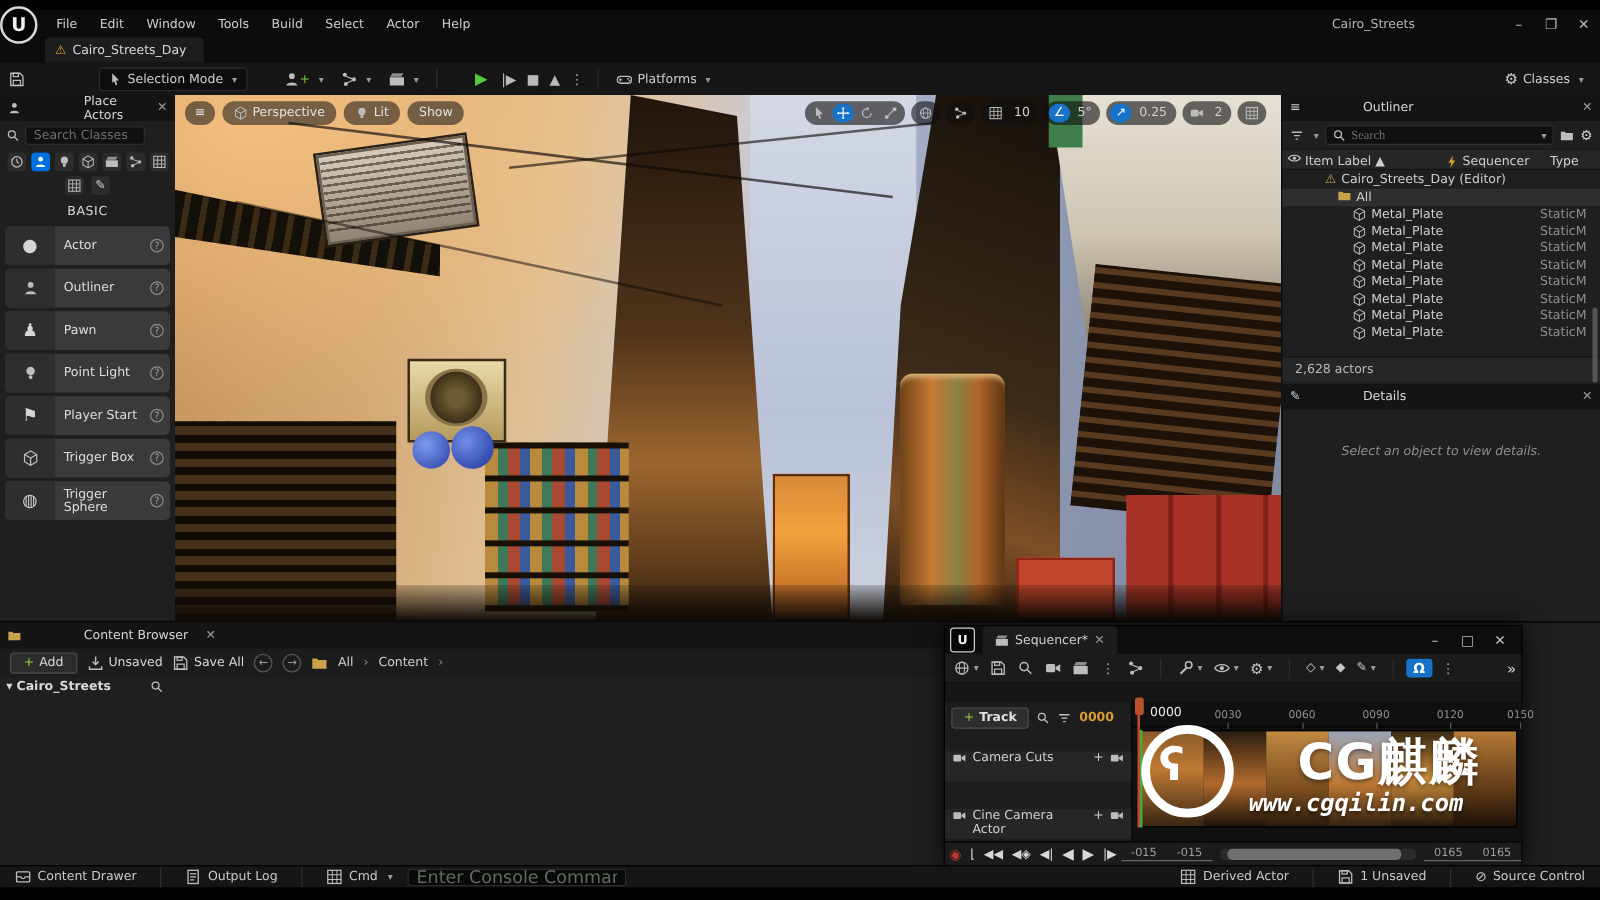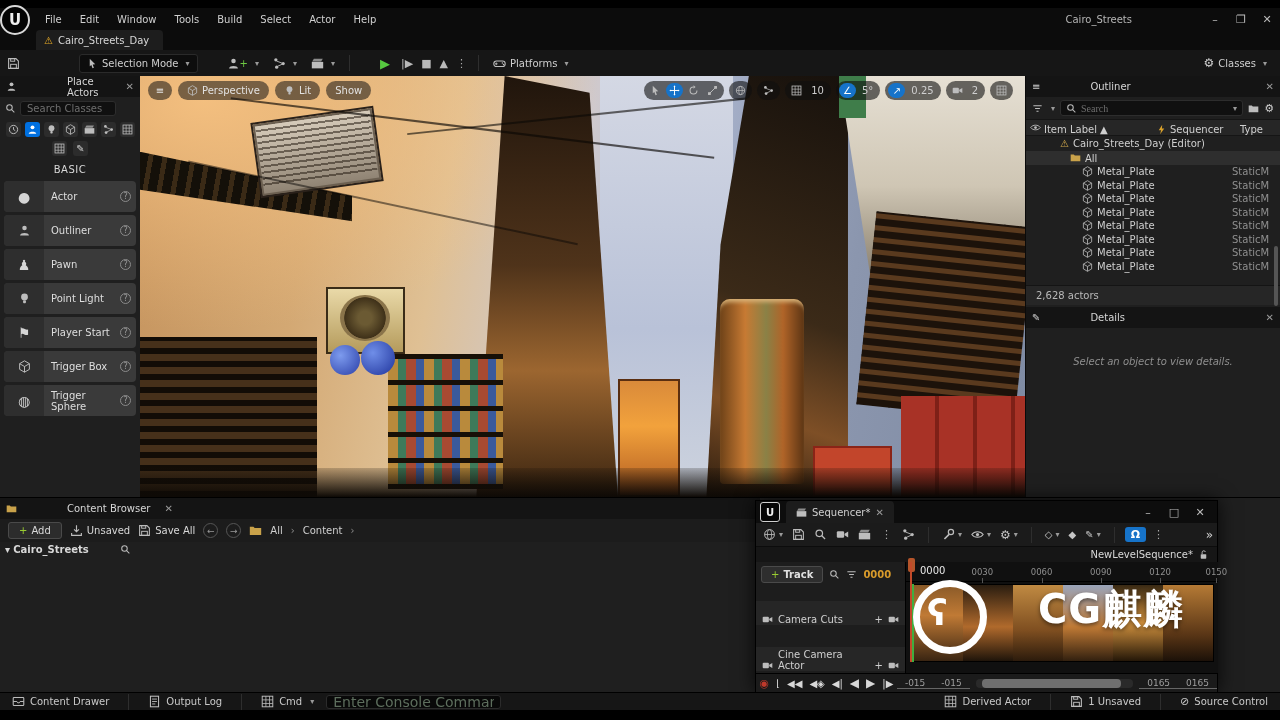--- a/index.html
+++ b/index.html
@@ -80,21 +80,21 @@
   #sequencer { left:755px; top:500px; width:463px; height:192px; background:#161616; border:1px solid #000;
     box-shadow:0 0 18px rgba(0,0,0,.8); }
   .sq-titlebar { height:22px; background:#0d0d0d; display:flex; align-items:center; padding:0 4px; }
   .sq-tab { height:22px; background:#1c1c1c; display:flex; align-items:center; gap:5px; padding:0 10px; border-radius:4px 4px 0 0; }
   .sq-toolbar { height:24px; background:#1b1b1b; display:flex; align-items:center; padding:0 4px; gap:3px; border-bottom:1px solid #0c0c0c; }
   .sq-ibtn { display:flex; align-items:center; padding:2px 3px; color:#c5c5c5; }
   .magnet { background:#1673c9; border-radius:3px; color:#fff; font-weight:bold; padding:1px 6px; font-size:11px; }
   .sq-namerow { height:15px; display:flex; align-items:center; justify-content:flex-end; gap:5px; padding:0 8px; color:#d8d8d8; }
   #sq-left { position:absolute; left:0; top:61px; width:150px; height:111px; background:#1d1d1d; border-right:1px solid #000; }
   .track-btn { background:#2e2e2e; border:1px solid #4a4a4a; border-radius:3px; padding:2px 9px; display:flex; align-items:center; gap:4px; color:#e0e0e0; }
-  .sq-track { height:24px; display:flex; align-items:flex-end; gap:5px; padding:0 6px; color:#cfcfcf; background:#262626; margin-top:14px; }
+  .sq-track { height:24px; display:flex; align-items:flex-start; gap:5px; padding:0 6px; color:#cfcfcf; background:#262626; margin-top:14px; }
   #sq-timeline { position:absolute; left:150px; top:61px; width:312px; height:111px; background:#101010; }
   .ruler { height:20px; position:relative; border-bottom:1px solid #000; }
   .tick { position:absolute; top:5px; color:#8f8f8f; font-size:8.5px; }
   .tick::after { content:""; position:absolute; left:50%; top:11px; width:1px; height:5px; background:#555; }
   .thumbstrip { position:absolute; left:6px; top:22px; right:4px; height:78px; display:flex; overflow:hidden; border:1px solid #000; }
   .thumb { flex:1; }
   #sq-transport { position:absolute; left:0; top:172px; width:461px; height:19px; background:#1b1b1b; display:flex; align-items:center; border-top:1px solid #000; }
   .tr-btn { color:#d8d8d8; font-size:10px; padding:0 3.5px; }
   .range-num { color:#9f9f9f; font-size:9px; padding:0 8px; border-bottom:1px solid #666; }
   .scrollbar { flex:1; height:9px; background:#2a2a2a; border-radius:4px; margin:0 6px; position:relative; }
@@ -790,26 +790,20 @@
     <div class="sq-ibtn">
         <span>✎</span>
         <span class="chev">▾</span>
       </div>
     <div class="sep"></div>
     <div class="magnet">Ω</div>
     <span class="dots">⋮</span>
     <div style="flex:1"></div>
     <span style="color:#cfcfcf;font-size:12px">»</span>
   </div>
-  <div class="sq-namerow">
-    <span>NewLevelSequence*</span>
-    <svg class="ic-sm ic">
-        <use href="#i-lock-open"></use>
-      </svg>
-  </div>
 
   <div id="sq-left">
     <div class="row" style="padding:4px 5px;gap:6px">
       <div class="track-btn">
           <span style="color:#9acd32">+</span>
           <b>Track</b>
         </div>
       <svg class="ic-sm ic">
           <use href="#i-search"></use>
         </svg>
@@ -879,20 +873,21 @@
       </div>
     <span class="range-num">0165</span>
     <span class="range-num">0165</span>
   </div>
 </div>
 
 <div id="watermark" class="abs">
   <div id="wm-logo"></div>
   <div id="wm-swirl">ʕ</div>
   <div id="wm-brand">CG麒麟</div>
+  <div id="wm-url">www.cgqilin.com</div>
 </div>
 
 <div id="statusbar" class="abs">
   <div class="sb-item">
     <svg class="ic">
         <use href="#i-drawer"></use>
       </svg>
       <span>Content Drawer</span>
   </div>
   <div class="sep"></div>

